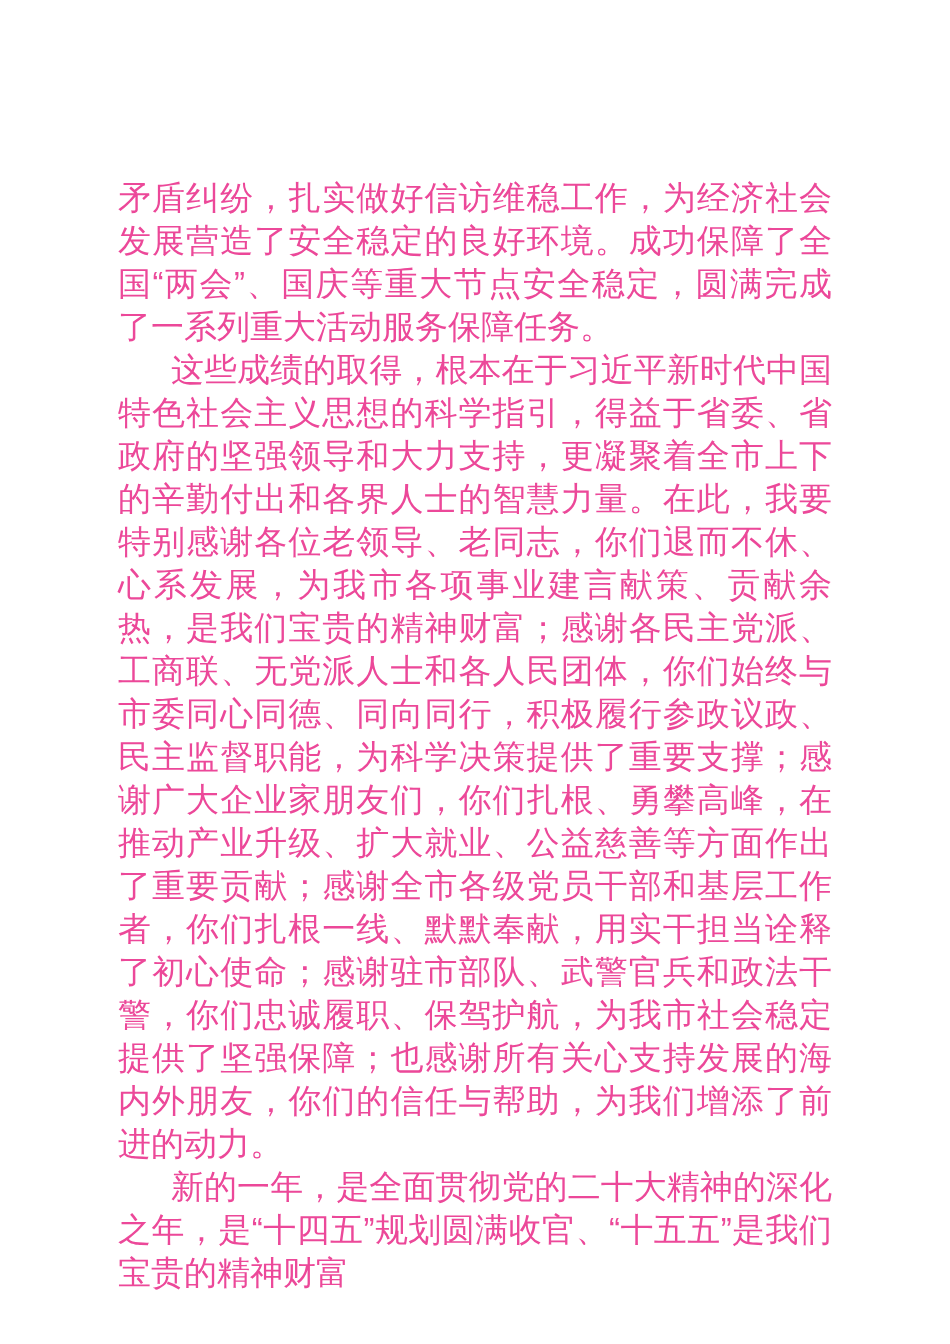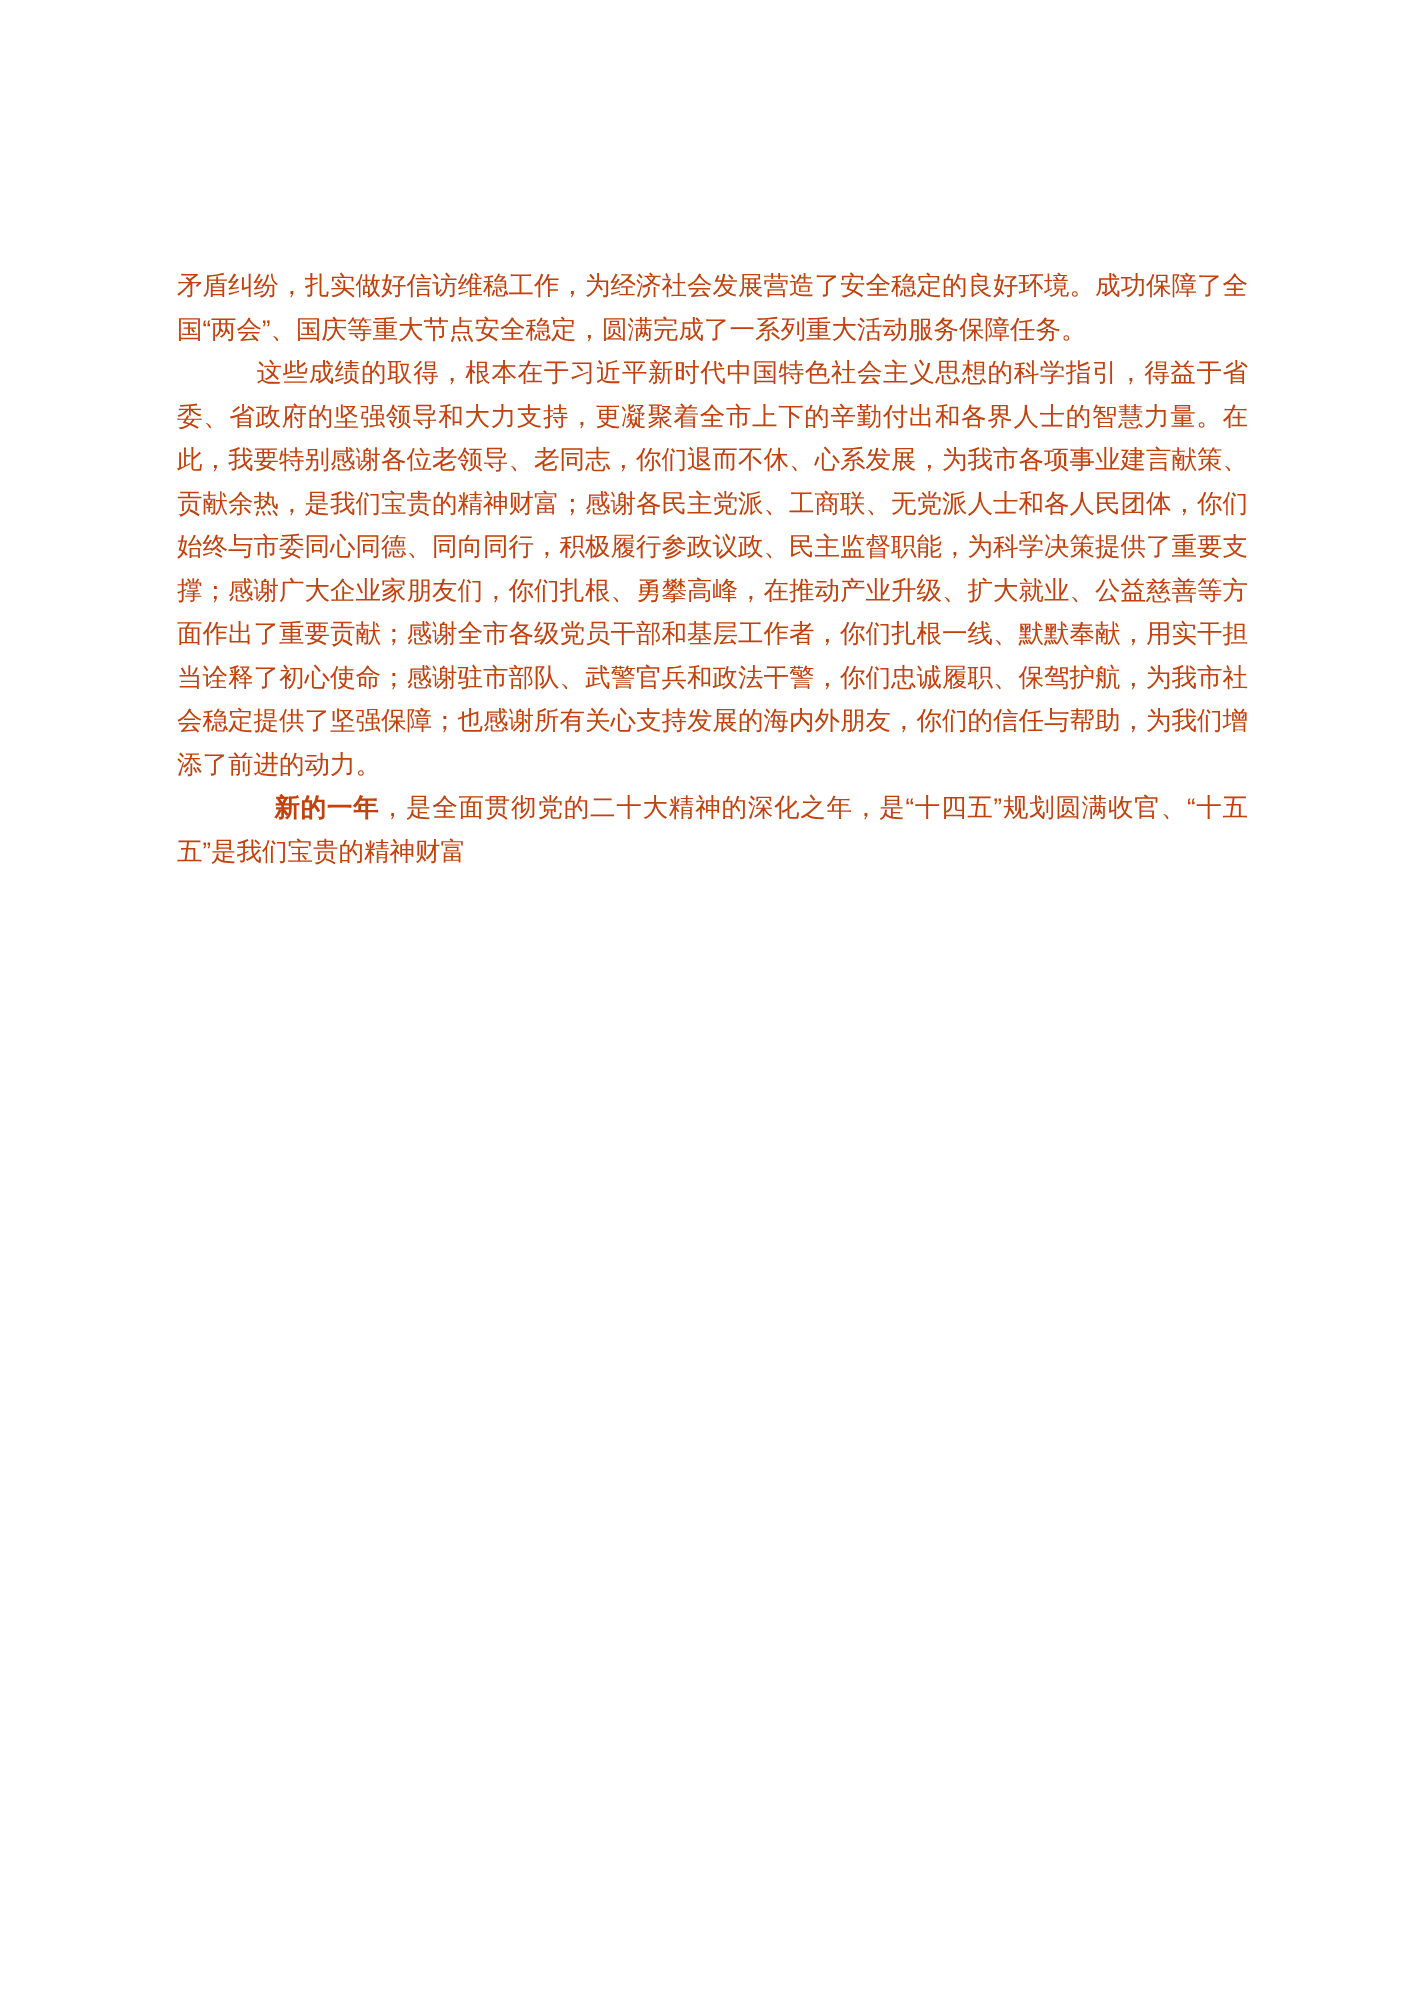--- a/index.html
+++ b/index.html
@@ -26,38 +26,37 @@
 
   .content {
     position: absolute;
     left: 118px;
     top: 176px;
     width: 714px;
   }
 
   .para {
     margin: 0;
-    font-size: 17px;
-    line-height: 29px;
+    font-size: 33px;
+    line-height: 43px;
     text-align: justify;
     text-justify: inter-character;
     text-align-last: left;
     letter-spacing: 0px;
     word-break: break-all;
-    color: #c2410c;
+    color: #ec4899;
     font-weight: 400;
   }
 
   .para.indent {
     text-indent: 53px;
   }
 
   .lead-bold {
-    font-weight: 700;
-    margin-left: 12px;
+    font-weight: 400;
   }
 </style>
 </head>
 <body>
 
 <div class="page">
   <div class="content">
 
     <p class="para">矛盾纠纷，扎实做好信访维稳工作，为经济社会发展营造了安全稳定的良好环境。成功保障了全国“两会”、国庆等重大节点安全稳定，圆满完成了一系列重大活动服务保障任务。</p>
 

